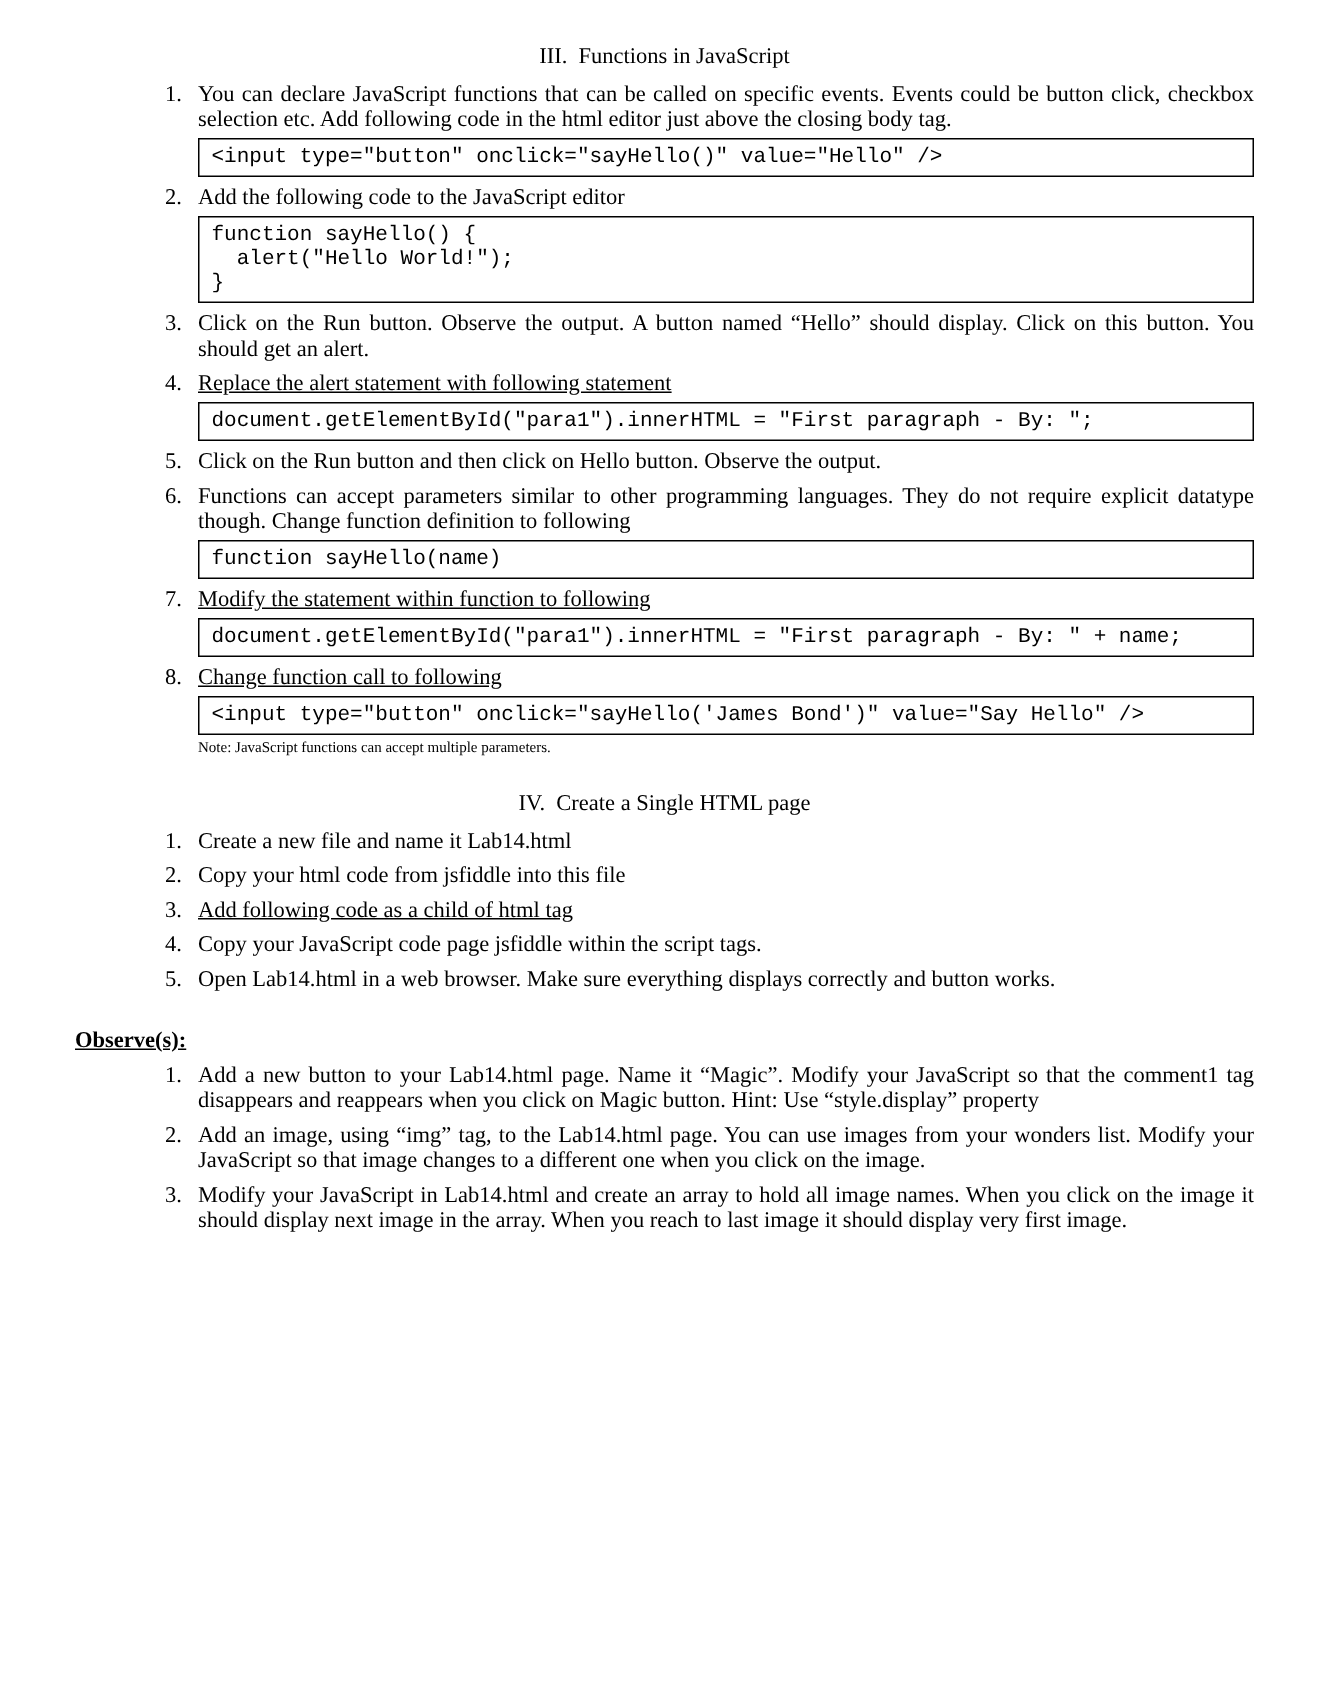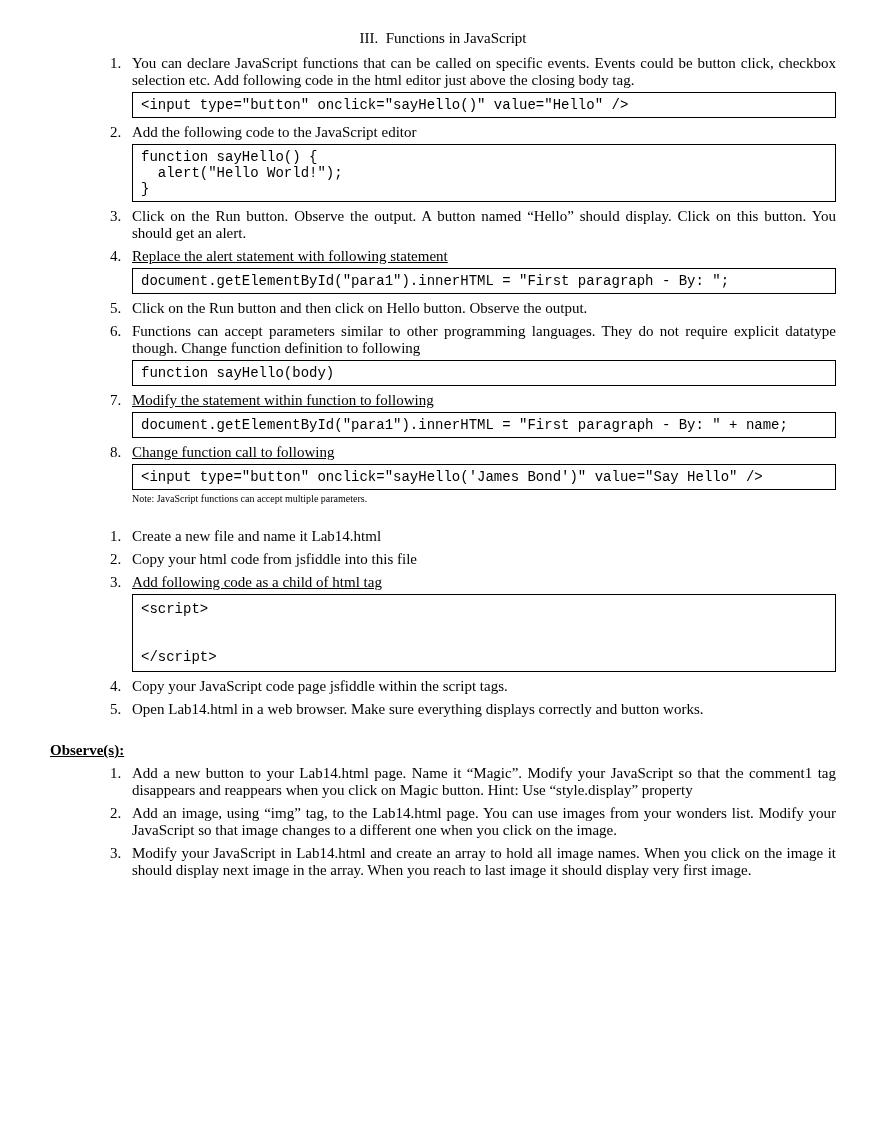--- a/index.html
+++ b/index.html
@@ -147,21 +147,21 @@
           <span class="li-num">5.</span>
           <span class="li-text">Click on the Run button and then click on Hello button. Observe the output.</span>
         </div>
       </li>
 
       <li>
         <div class="li-row">
           <span class="li-num">6.</span>
           <span class="li-text">Functions can accept parameters similar to other programming languages. They do not require explicit datatype though. Change function definition to following</span>
         </div>
-        <code class="code-box">function sayHello(body)</code>
+        <code class="code-box">function sayHello(name)</code>
       </li>
 
       <li>
         <div class="li-row">
           <span class="li-num">7.</span>
           <span class="li-text" style="text-decoration:underline;">Modify the statement within function to following</span>
         </div>
         <code class="code-box">document.getElementById("para1").innerHTML = "First paragraph - By: " + name;</code>
       </li>
 
@@ -172,20 +172,21 @@
         </div>
         <code class="code-box">&lt;input type="button" onclick="sayHello('James Bond')" value="Say Hello" /&gt;</code>
         <span class="note-text">Note: JavaScript functions can accept multiple parameters.</span>
       </li>
 
     </ol>
   </div>
 </div>
 
 <div class="section">
+  <div class="section-title">IV.&nbsp; Create a Single HTML page</div>
   <div class="indent-section">
     <ol class="numbered">
 
       <li>
         <div class="li-row">
           <span class="li-num">1.</span>
           <span class="li-text">Create a new file and name it Lab14.html</span>
         </div>
       </li>
 
@@ -194,24 +195,20 @@
           <span class="li-num">2.</span>
           <span class="li-text">Copy your html code from jsfiddle into this file</span>
         </div>
       </li>
 
       <li>
         <div class="li-row">
           <span class="li-num">3.</span>
           <span class="li-text" style="text-decoration:underline;">Add following code as a child of html tag</span>
         </div>
-        <code class="code-box-tall">&lt;script&gt;
-
-
-&lt;/script&gt;</code>
       </li>
 
       <li>
         <div class="li-row">
           <span class="li-num">4.</span>
           <span class="li-text">Copy your JavaScript code page jsfiddle within the script tags.</span>
         </div>
       </li>
 
       <li>

